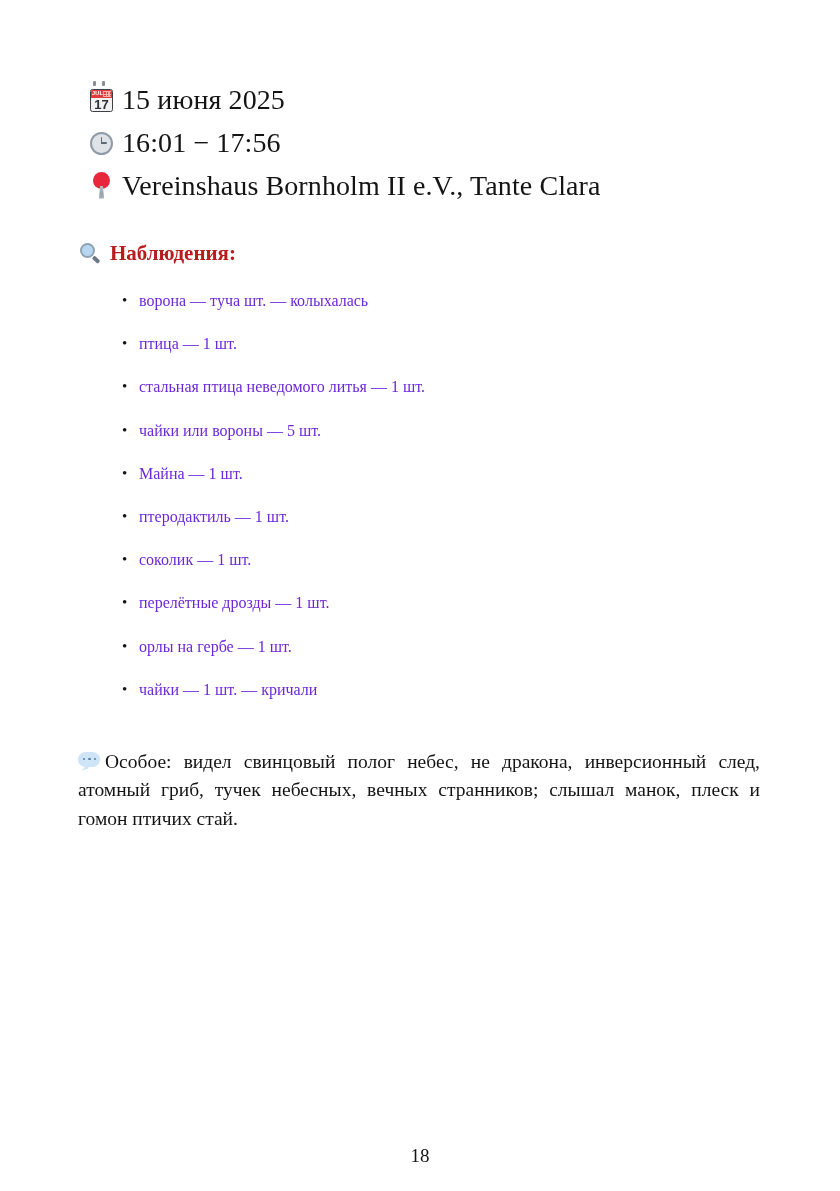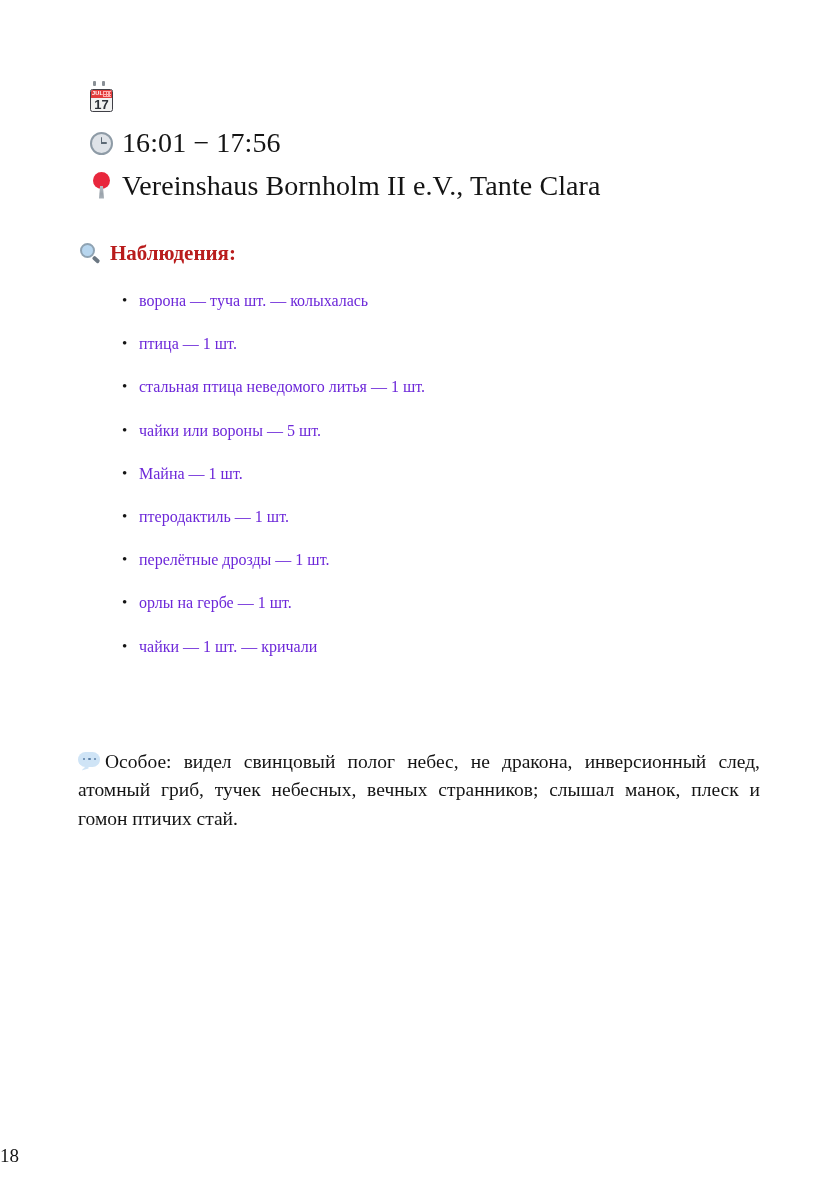--- a/index.html
+++ b/index.html
@@ -296,21 +296,21 @@
   .special-label {
     font-weight: normal;
   }
 
   
   .page-number {
     position: absolute;
     left: 0;
     right: 0;
     top: 1145px;
-    text-align: left;
+    text-align: center;
     font-size: 19px;
     line-height: 22px;
     color: #141414;
   }
 </style>
 </head>
 <body>
 
 <div class="page">
 
@@ -320,20 +320,21 @@
       <span class="meta-icon">
         <span class="cal-ring l"></span>
         <span class="cal-ring r"></span>
         <span class="cal">
           <span class="cal-top"></span>
           <span class="cal-month">JUL</span>
           <span class="cal-grid"></span>
           <span class="cal-day">17</span>
         </span>
       </span>
+      <span class="meta-text">15 июня 2025</span>
     </div>
 
     <div class="meta-line">
       <span class="meta-icon">
         <span class="clock">
           <span class="clock-h"></span>
           <span class="clock-m"></span>
         </span>
       </span>
       <span class="meta-text">16:01 − 17:56</span>
@@ -357,20 +358,21 @@
     <span class="section-title">Наблюдения:</span>
   </div>
 
   <ul class="obs-list">
     <li class="obs-item">ворона — туча шт. — колыхалась</li>
     <li class="obs-item">птица — 1 шт.</li>
     <li class="obs-item">стальная птица неведомого литья — 1 шт.</li>
     <li class="obs-item">чайки или вороны — 5 шт.</li>
     <li class="obs-item">Майна — 1 шт.</li>
     <li class="obs-item">птеродактиль — 1 шт.</li>
+    <li class="obs-item">соколик — 1 шт.</li>
     <li class="obs-item">перелётные дрозды — 1 шт.</li>
     <li class="obs-item">орлы на гербе — 1 шт.</li>
     <li class="obs-item">чайки — 1 шт. — кричали</li>
   </ul>
 
   <p class="special"><span class="bubble"><span class="bubble-body"></span><span class="bubble-tail"></span><span class="bubble-dots">
           <i></i>
           <i></i>
           <i></i>
         </span></span><span class="special-label">Особое:</span><span> видел свинцовый полог небес, не дракона, инверсионный след, атомный гриб, тучек небесных, вечных странников; слышал манок, плеск и гомон птичих стай.</span></p>

